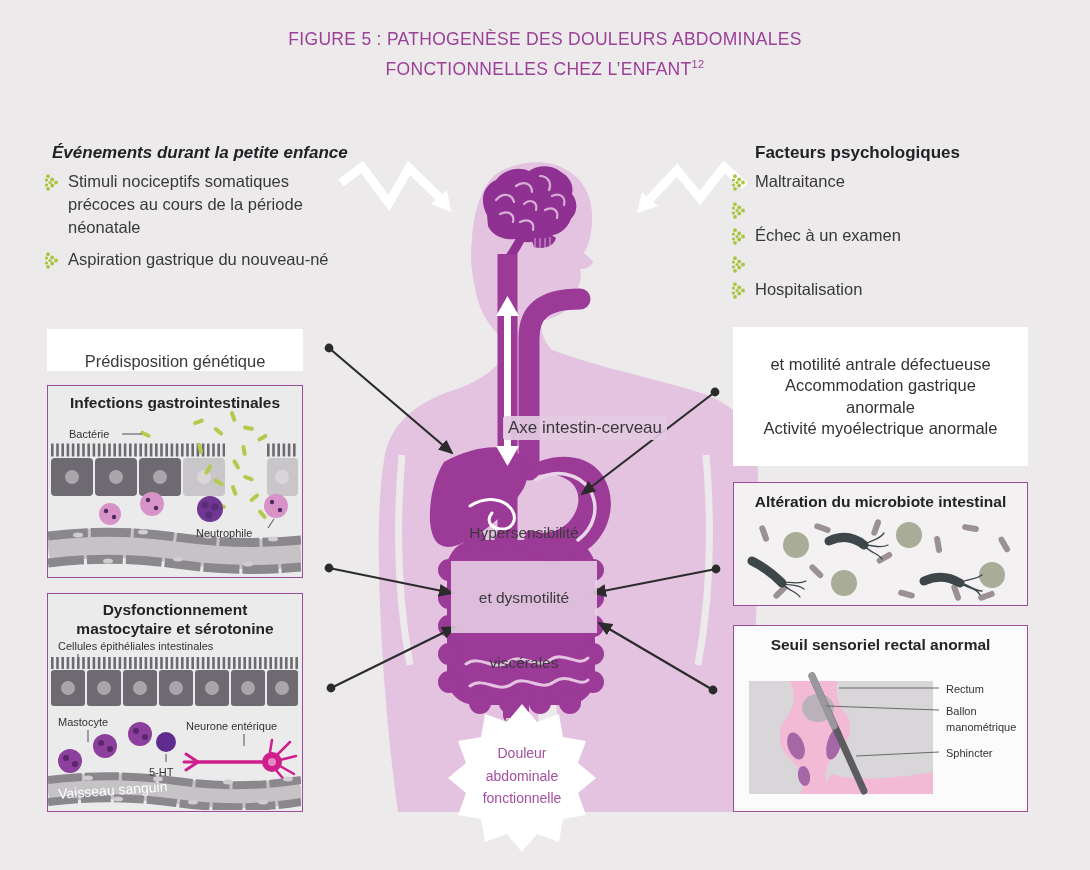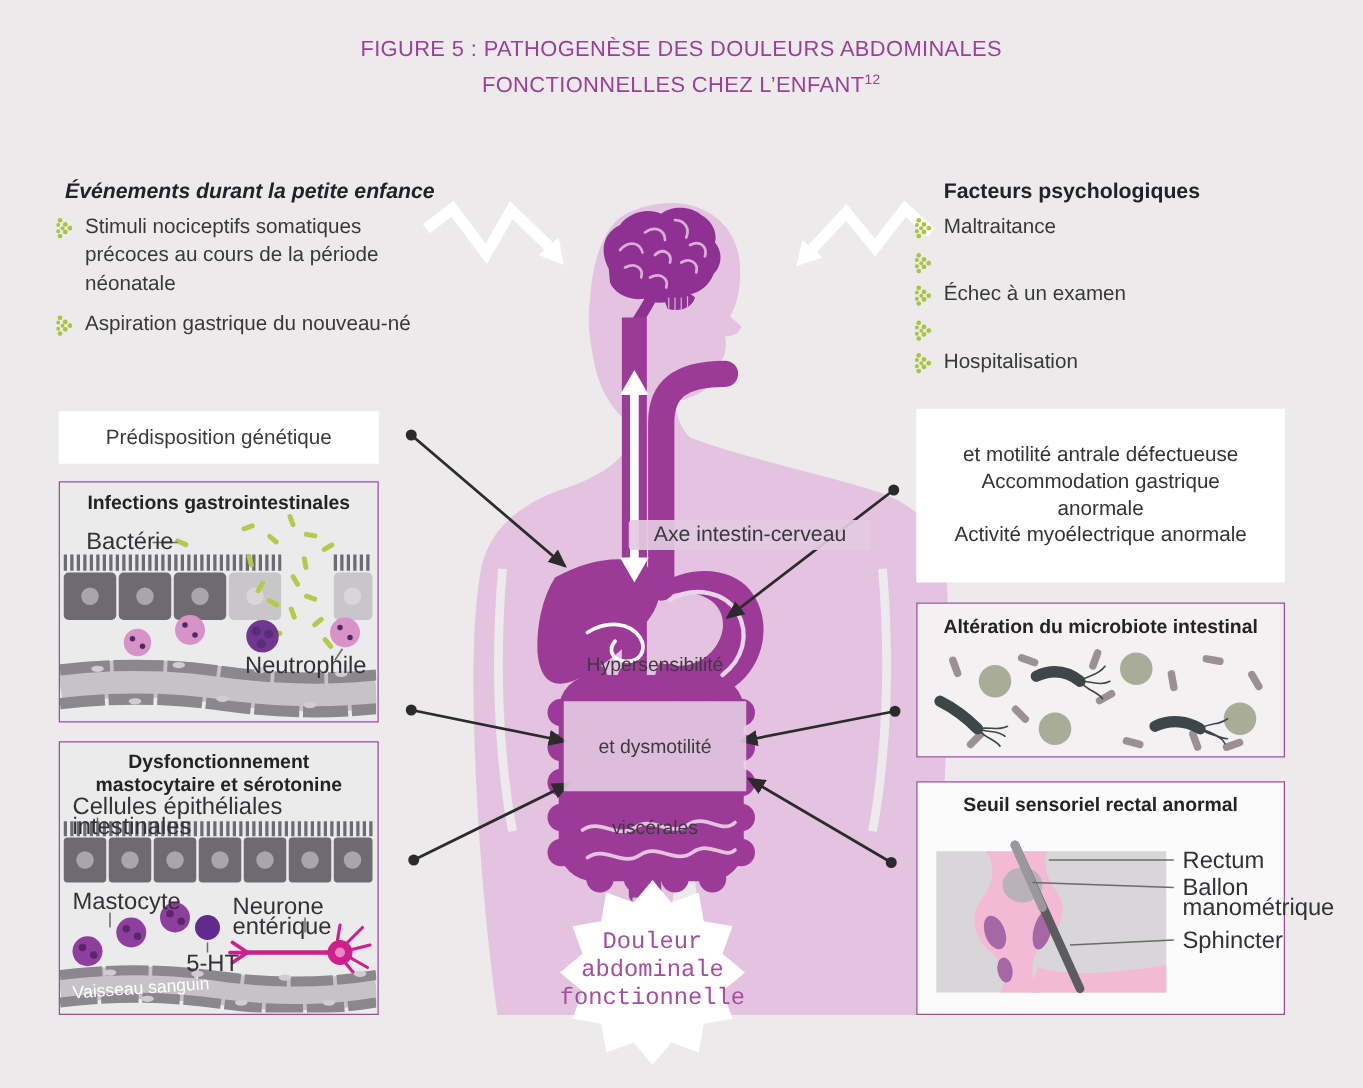--- a/index.html
+++ b/index.html
@@ -14,28 +14,28 @@
   
   .blk-head{font-size:17px;font-weight:bold;color:#222226;}
   .bullet-list{display:flex;flex-direction:column;}
   .bullet-item{display:flex;align-items:flex-start;}
   .bullet-item .txt{font-size:16.5px;line-height:23px;color:#38383b;}
   .marker{flex:0 0 13px;margin:4px 10px 0 0;}
   
   .pbox{border:1.6px solid #9b4d9b;box-sizing:border-box;}
   .wbox{background:#ffffff;}
   .box-title{font-size:15.5px;font-weight:bold;color:#232326;text-align:center;line-height:19px;}
-  .ill-label{font-size:19px;color:#323236;line-height:16px;}
+  .ill-label{font-size:11px;color:#323236;line-height:16px;}
   .center-txt{text-align:center;}
   
   .axis-label{font-size:17px;color:#39393c;background:rgba(227,202,225,.92);
-              padding:2px 20px;border-radius:3px;white-space:nowrap;}
+              padding:2px 5px;border-radius:3px;white-space:nowrap;}
   .hyper-box{background:rgba(233,212,231,.85);display:flex;flex-direction:column;
              justify-content:center;text-align:center;font-size:15.5px;line-height:21px;color:#3b3b3e;gap:44px;}
-  .pain-txt{text-align:center;font-size:19px;line-height:22.5px;color:#a34f9f;font-family:Liberation Mono, monospace;}
+  .pain-txt{text-align:center;font-size:14px;line-height:22.5px;color:#a34f9f;}
   .vessel-label{font-size:14px;color:#ffffff;transform:rotate(-4deg);}
 </style>
 </head>
 <body>
 
 <div id="canvas">
 
   <svg class="abs" style="left:0;top:0;" width="1090" height="870" viewBox="0 0 1090 870">
     <defs>
       <marker id="ah" markerUnits="userSpaceOnUse" markerWidth="15" markerHeight="13" refX="13" refY="6.5" orient="auto">
@@ -253,21 +253,21 @@
             <circle cx="3" cy="14.8" r="1.9"></circle>
             <circle cx="1.5" cy="6" r="1.6"></circle>
             <circle cx="5" cy="8.5" r="1.6"></circle>
             <circle cx="1.5" cy="11" r="1.6"></circle>
           </g>
         </svg>
       <div class="txt">Hospitalisation</div>
     </div>
   </div>
 
-  <div class="abs wbox" style="left:47px;top:329px;width:256px;height:42px;display:flex;align-items:center;justify-content:center;">
+  <div class="abs wbox" style="left:47px;top:329px;width:256px;height:42px;display:flex;align-items:flex-end;justify-content:center;">
     <span style="font-size:16.5px;color:#3a3a3d;">Prédisposition génétique</span>
   </div>
 
   <div class="abs pbox" style="left:47px;top:385px;width:256px;height:193px;background:#ecebec;">
     <svg class="abs" style="left:0;top:0;" width="253" height="190" viewBox="0 0 253 190">
 
       <line x1="3" y1="64" x2="177" y2="64" stroke="#6e6a72" stroke-width="13" stroke-dasharray="2.6 2.6"></line>
       <line x1="219" y1="64" x2="250" y2="64" stroke="#6e6a72" stroke-width="13" stroke-dasharray="2.6 2.6"></line>
 
       <g>

